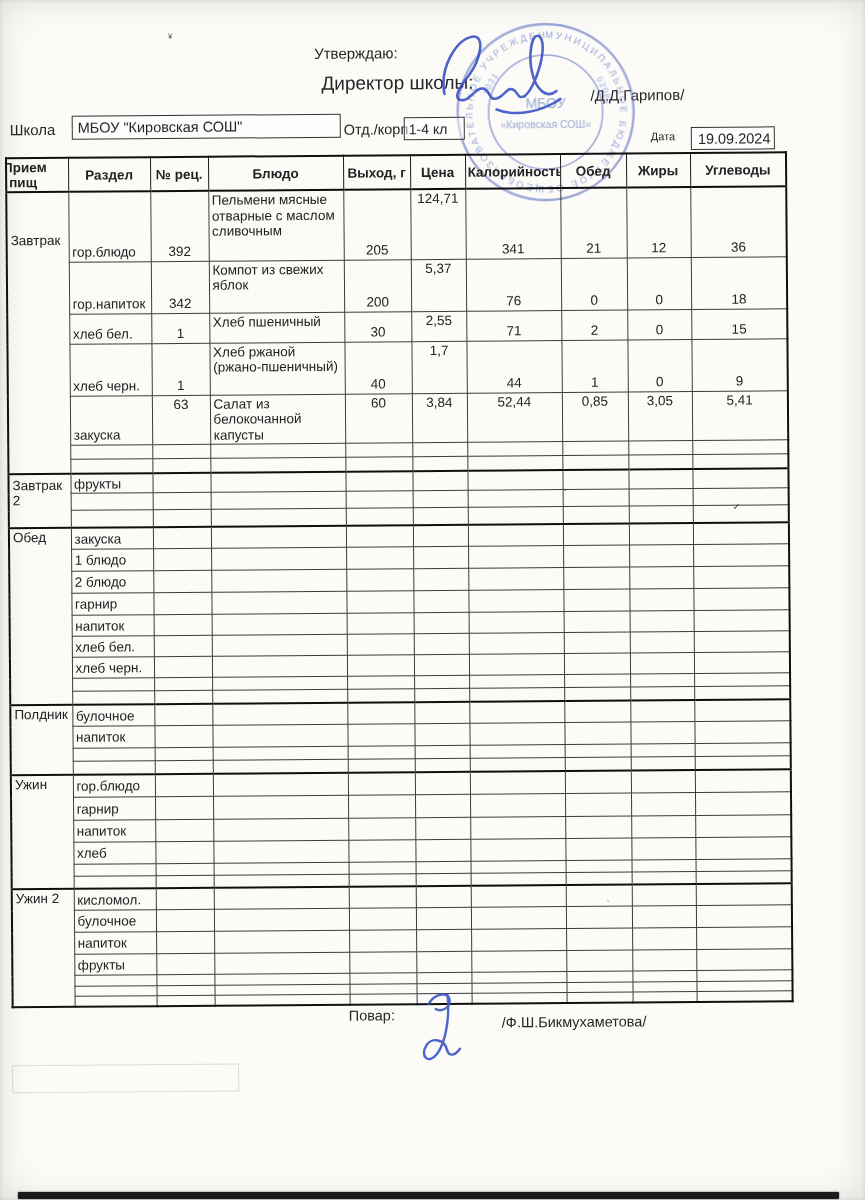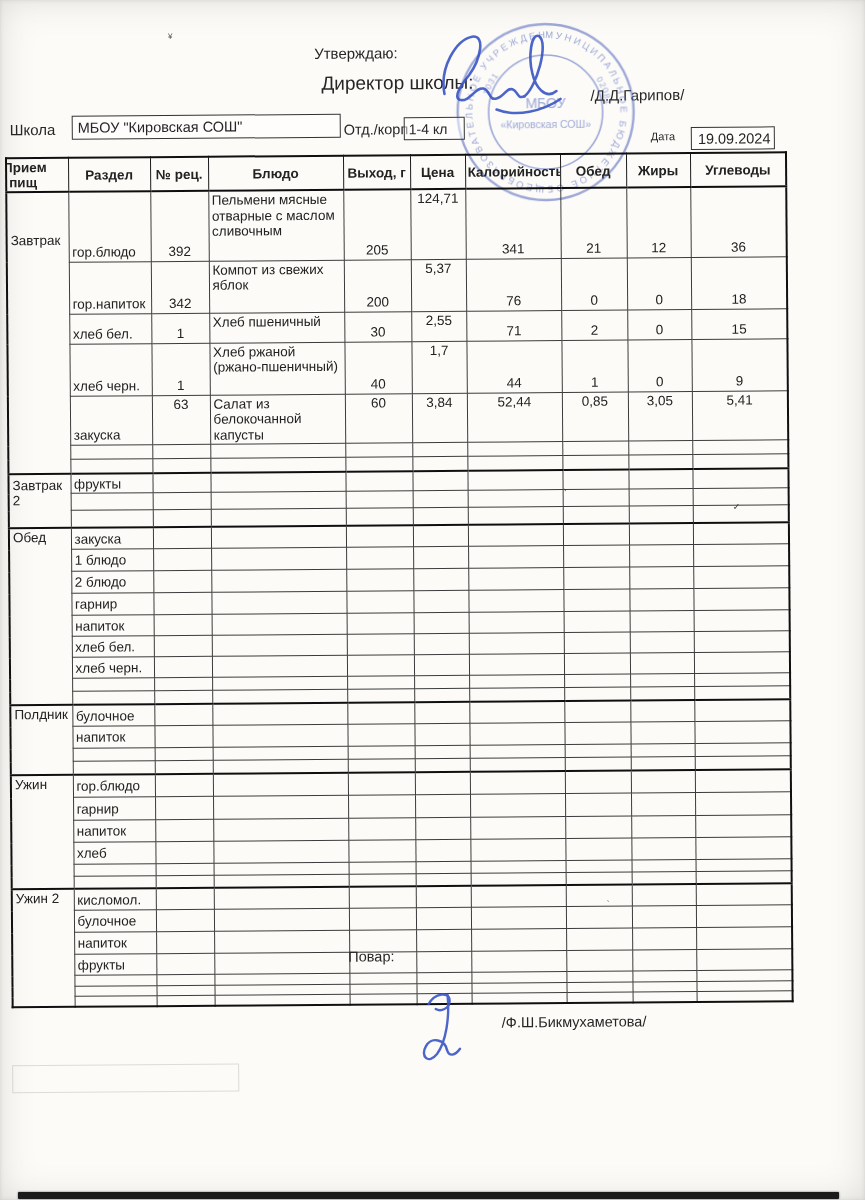--- a/index.html
+++ b/index.html
@@ -15,21 +15,21 @@
   }
   .doc { position:absolute; inset:0; transform:rotate(-0.45deg); transform-origin:50% 45%; }
   .abs { position:absolute; white-space:nowrap; }
 
   .hdr-approve  { left:318px; top:44px;  font-size:15px; }
   .hdr-director { left:325px; top:72px;  font-size:19px; }
   .hdr-director-name { left:594px; top:88px; font-size:15px; }
   .lbl-school { left:13px;  top:118px; font-size:15px;text-align:right; }
   .lbl-dept   { left:347px; top:121px; font-size:14.5px; }
   .lbl-date   { left:654px; top:132px; font-size:11px; }
-  .ftr-cook      { left:345px; top:948px; font-size:14.5px; }
+  .ftr-cook      { left:345px; top:1007px; font-size:14.5px; }
   .ftr-cook-name { left:498px; top:1015px; font-size:14.5px; }
 
   .box { border:1.6px solid #333; background:rgba(255,255,255,.5); box-sizing:border-box; }
   .box-school { left:75px;  top:113px; width:269px; height:24px; font-size:14.5px; padding:3px 5px; }
   .box-dept   { left:407px; top:117px; width:61px;  height:23px; font-size:14px;   padding:3px 4px; }
   .box-date   { left:694px; top:129px; width:84px;  height:23px; font-size:14.5px; padding:3px 6px; text-align:right; }
 
   .stamp { left:452px; top:16px; width:194px; height:194px; opacity:.55; filter:blur(.5px); }
   .sig-director { left:438px; top:28px; width:145px; height:98px; opacity:.9; }
   .sig-cook { left:413px; top:988px; width:58px; height:78px; opacity:.9; }

